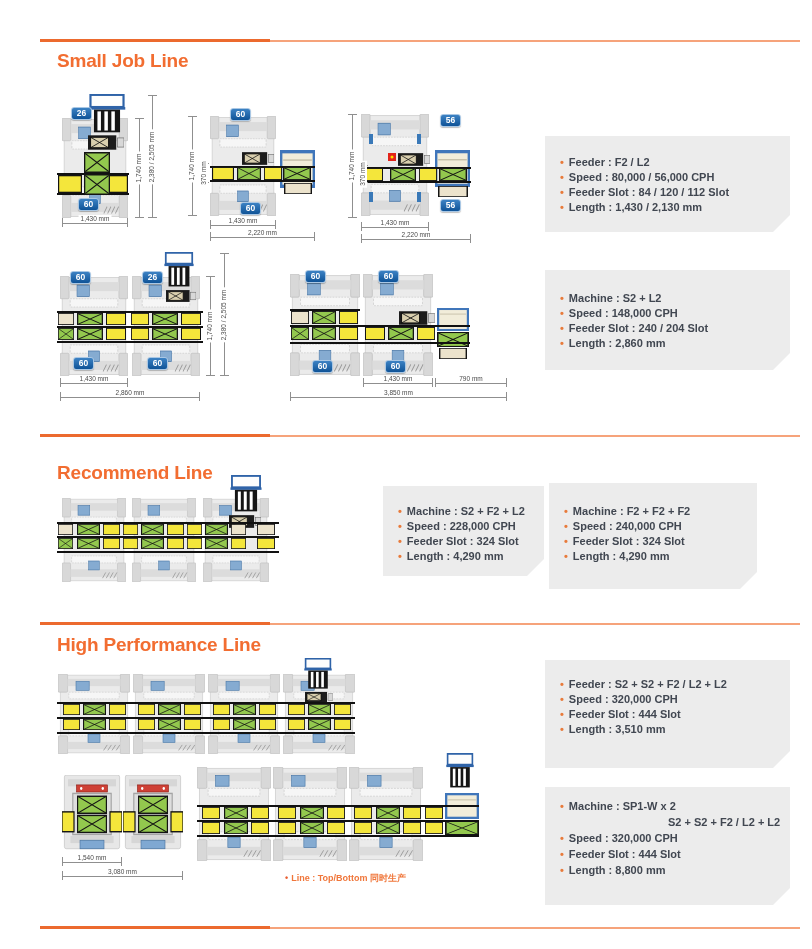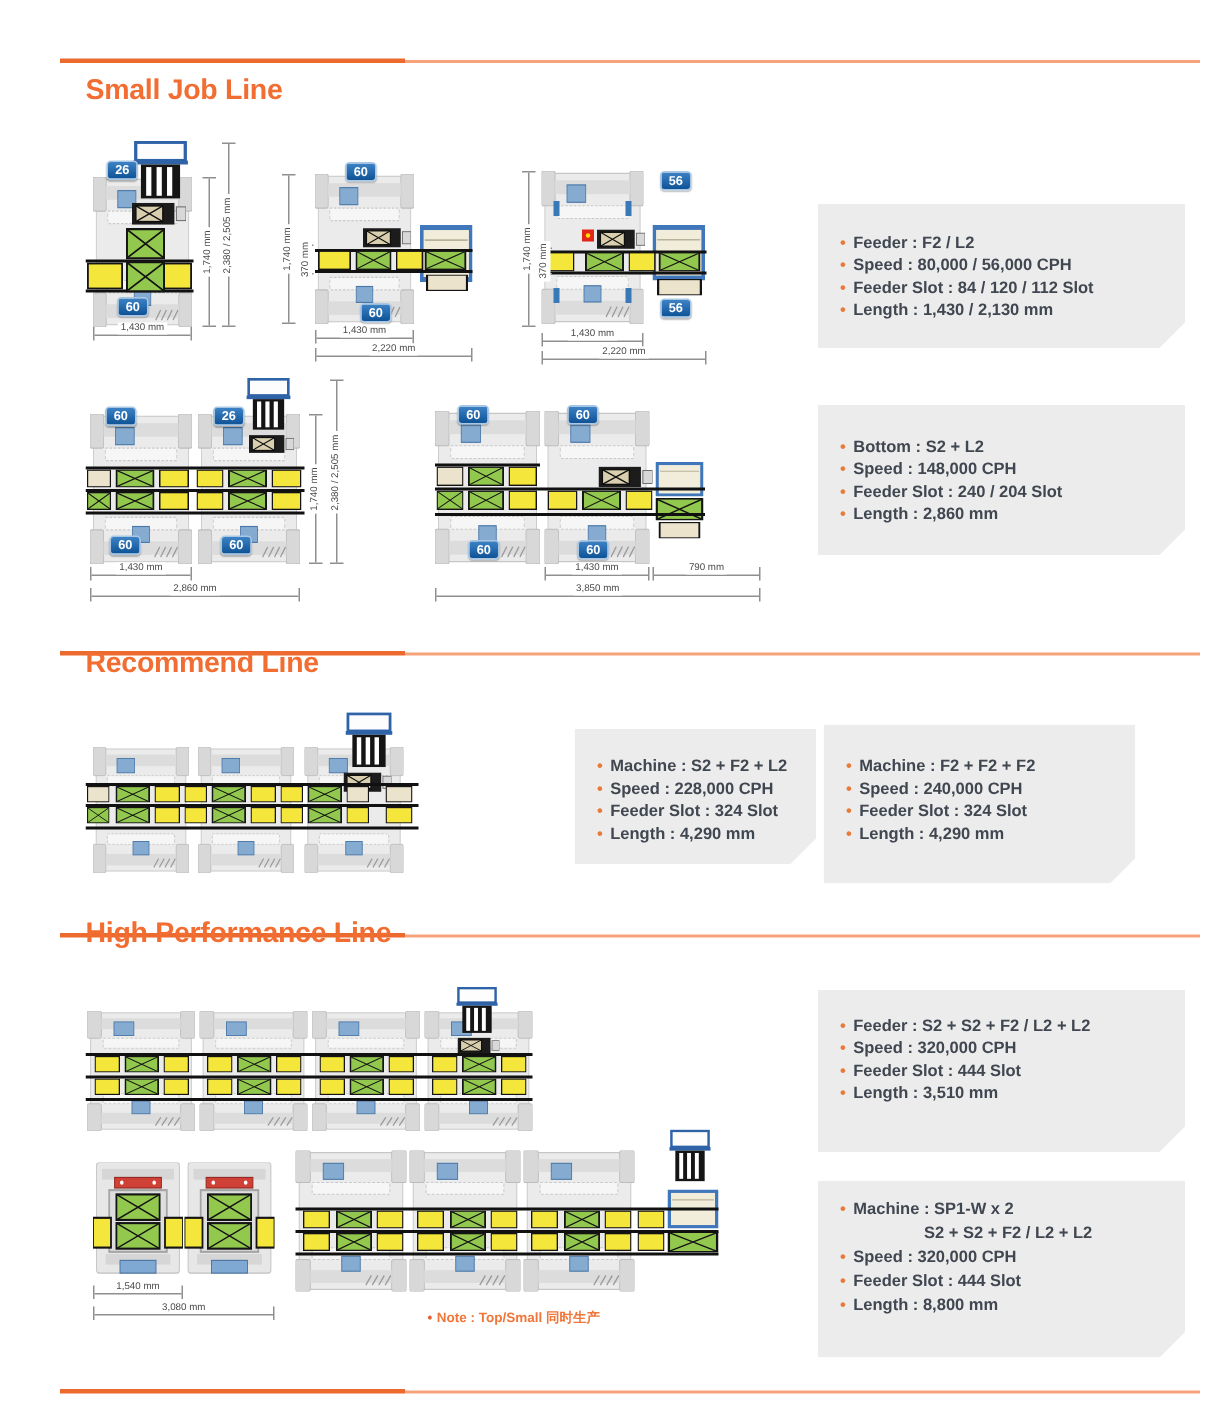--- a/index.html
+++ b/index.html
@@ -10,21 +10,21 @@
   .rule{position:absolute;left:40px;width:760px;height:4px}
   .rule .dark{position:absolute;left:0;top:0;width:230px;height:3px;background:#ec6a2e}
   .rule .light{position:absolute;left:230px;right:0;top:1px;height:2px;background:#f6a37b}
   .heading{position:absolute;left:57px;font-size:19px;font-weight:700;color:#f26d31;letter-spacing:-.2px;white-space:nowrap}
   
   .spec-box{position:absolute;background:#ececec;
             clip-path:polygon(0 0,100% 0,100% calc(100% - 17px),calc(100% - 17px) 100%,0 100%);
             padding-left:15px}
   .spec-line{display:flex;gap:5px;font-size:11px;font-weight:700;color:#414751;line-height:15px;white-space:nowrap}
   .spec-line .bullet{color:#e87a3a}
-  .spec-line.cont{margin-left:56px}
+  .spec-line.cont{margin-left:108px}
   
   .badge{position:absolute;min-width:21px;height:13px;background:linear-gradient(#3c82c4,#0f5397);
          border:1px solid #a9c7e4;border-radius:3px;color:#fff;font-size:8.5px;font-weight:700;
          line-height:11px;text-align:center;padding:0 2px;box-shadow:0 1px 1px rgba(0,0,0,.25);z-index:5}
   
   .scene{position:absolute}
   .scene svg{position:absolute;left:0;top:0}
   
   .hdim{position:absolute;height:9px;border-left:1px solid #8f8f8f;border-right:1px solid #8f8f8f}
   .hdim::before{content:"";position:absolute;left:0;right:0;top:5px;border-top:1px solid #8f8f8f}
@@ -291,41 +291,41 @@
         <b>790 mm</b>
       </span>
     <span class="hdim" style="left:3px;top:140px;width:217px">
         <b>3,850 mm</b>
       </span>
   </div>
 
   <div class="spec-box" style="left:545px;top:270px;width:245px;height:100px;padding-top:21px">
     <div class="spec-line">
         <span class="bullet">•</span>
-        <span>Bottom : S2 + L2</span>
+        <span>Machine : S2 + L2</span>
       </div>
     <div class="spec-line">
         <span class="bullet">•</span>
         <span>Speed : 148,000 CPH</span>
       </div>
     <div class="spec-line">
         <span class="bullet">•</span>
         <span>Feeder Slot : 240 / 204 Slot</span>
       </div>
     <div class="spec-line">
         <span class="bullet">•</span>
         <span>Length : 2,860 mm</span>
       </div>
   </div>
 
   <div class="rule" style="top:434px">
       <span class="dark"></span>
       <span class="light"></span>
     </div>
-  <div class="heading" style="top:432px">Recommend Line</div>
+  <div class="heading" style="top:462px">Recommend Line</div>
 
   <div class="scene" style="left:57px;top:472px;width:330px;height:122px">
     <svg width="330" height="122" viewBox="0 0 330 122">
       <use href="#m-std" x="5" y="26" width="64" height="84"></use>
       <use href="#m-std" x="75" y="26" width="64" height="84"></use>
       <use href="#m-std" x="146" y="26" width="66" height="84"></use>
       <use href="#tower" x="172" y="3" width="34" height="38"></use>
       <use href="#dock" x="172" y="42" width="32" height="15"></use>
       <rect x="0" y="50" width="222" height="2" fill="#111"></rect>
       <rect x="0" y="64" width="222" height="2" fill="#111"></rect>
@@ -388,21 +388,21 @@
     <div class="spec-line">
         <span class="bullet">•</span>
         <span>Length : 4,290 mm</span>
       </div>
   </div>
 
   <div class="rule" style="top:622px">
       <span class="dark"></span>
       <span class="light"></span>
     </div>
-  <div class="heading" style="top:612px">High Performance Line</div>
+  <div class="heading" style="top:634px">High Performance Line</div>
 
   <div class="scene" style="left:57px;top:658px;width:310px;height:100px">
     <svg width="310" height="100" viewBox="0 0 310 100">
       <use href="#m-std" x="1" y="16" width="72" height="80"></use>
       <use href="#m-std" x="76" y="16" width="72" height="80"></use>
       <use href="#m-std" x="151" y="16" width="72" height="80"></use>
       <use href="#m-std" x="226" y="16" width="72" height="80"></use>
       <use href="#tower" x="246" y="0" width="30" height="32"></use>
       <use href="#dock" x="248" y="33" width="28" height="12"></use>
       <rect x="0" y="44" width="298" height="2" fill="#111"></rect>
@@ -512,21 +512,21 @@
         <span class="bullet">•</span>
         <span>Feeder Slot : 444 Slot</span>
       </div>
     <div class="spec-line" style="line-height:16px">
         <span class="bullet">•</span>
         <span>Length : 8,800 mm</span>
       </div>
   </div>
 
   <div class="note" style="left:285px;top:872px">
-    <span class="bullet">•</span><span>Note : Top/Small 同时生产</span>
+    <span class="bullet">•</span><span>Line : Top/Bottom 同时生产</span>
   </div>
 
   <div class="rule" style="top:926px">
       <span class="dark"></span>
       <span class="light"></span>
     </div>
 
 </div>
 
 </body></html>

